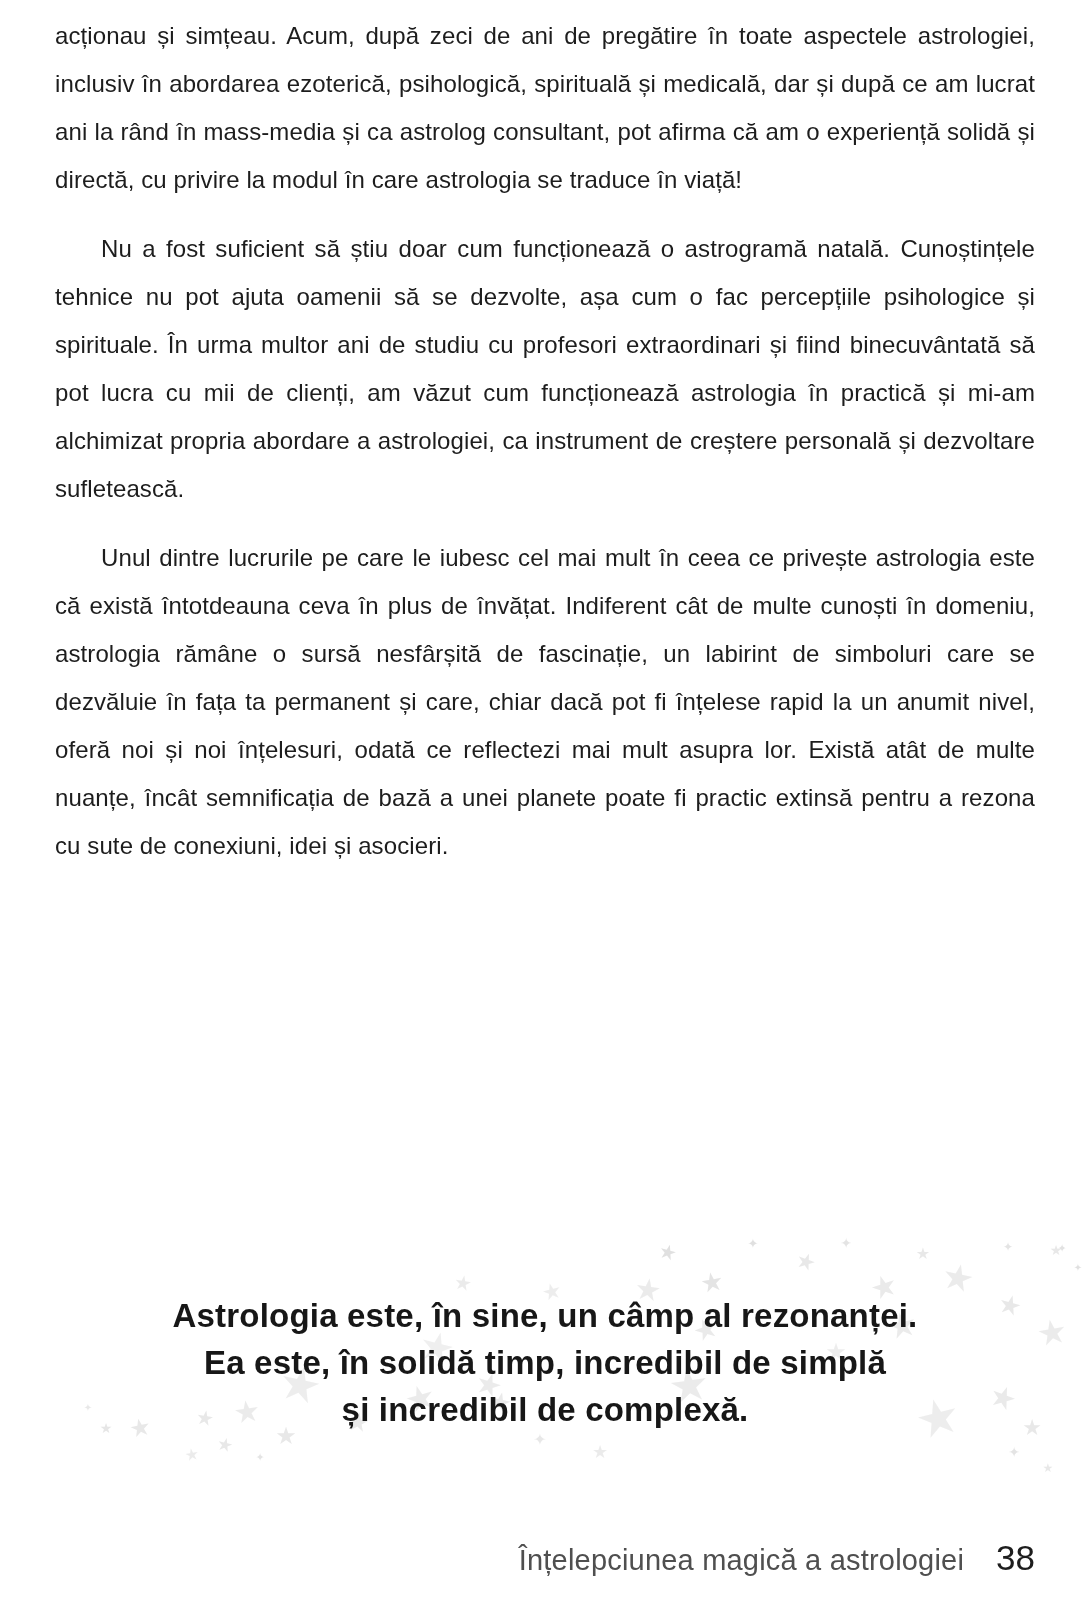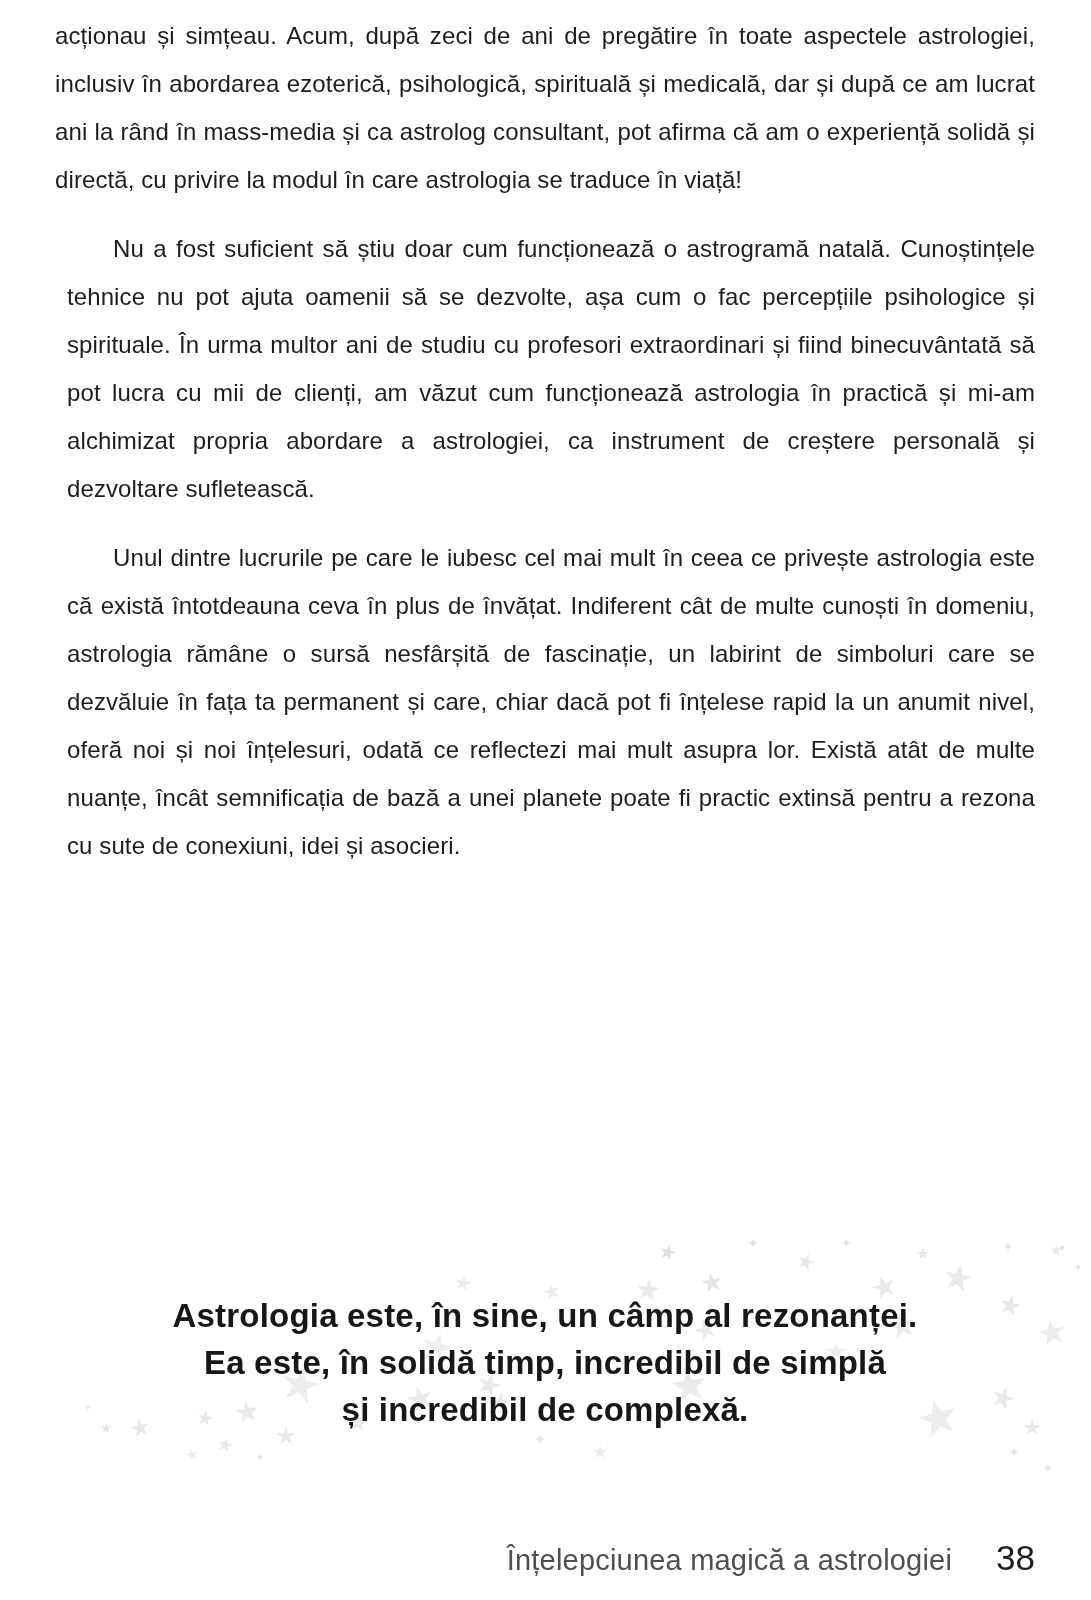--- a/index.html
+++ b/index.html
@@ -17,21 +17,21 @@
   }
   .para {
     margin:0;
     font-size:24px;
     line-height:48px;
     text-align:justify;
     letter-spacing:0.1px;
     font-weight:400;
     color:#1d1d1d;
   }
-  .para + .para { margin-top:21px;margin-left:12px; }
+  .para + .para { margin-top:21px; }
   .para.indent { text-indent:46px; }
 
   .quote {
     position:absolute; left:55px; right:56px; top:1292px;
     z-index:2;
     text-align:center;
     font-weight:bold;
     font-size:33px;
     line-height:47px;
     letter-spacing:0.2px;
@@ -45,21 +45,21 @@
   .star {
     position:absolute;
     color:#d9d9d9;
     line-height:1;
     user-select:none;
   }
 
   .footer {
     position:absolute; right:56px; top:1538px;
     z-index:2;
-    display:flex; align-items:baseline; gap:44px;
+    display:flex; align-items:baseline; gap:32px;
   }
   .footer-title {
     font-size:29px;
     font-weight:400;
     letter-spacing:0.2px;
     color:#4f4f4f;
   }
   .page-num {
     font-size:35px;
     font-weight:500;

